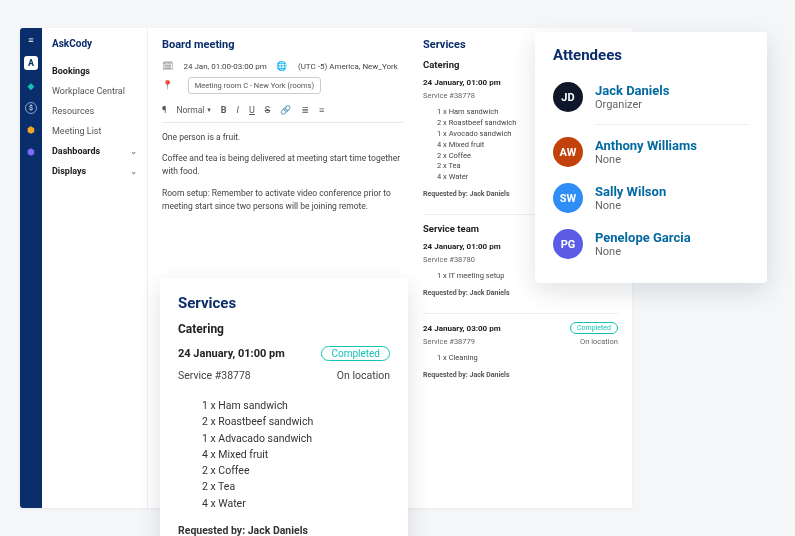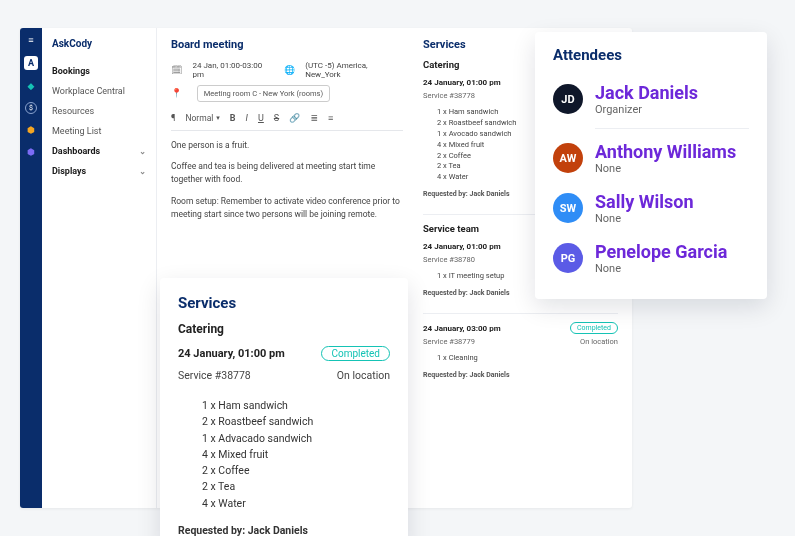--- a/index.html
+++ b/index.html
@@ -26,21 +26,21 @@
     padding-top: 6px;
     gap: 10px;
   }
   .rail-icon { width: 12px; height: 12px; display:flex; align-items:center; justify-content:center; color:#fff; font-size:9px; }
   .rail .logo { width:14px; height:14px; background:#fff; border-radius:3px; color:#0a2d6b; font-weight:700; display:flex;align-items:center;justify-content:center; font-size:9px;}
   .rail .dot-teal { color:#15c3b5;}
   .rail .dot-orange { color:#f5a623;}
   .rail .dot-purple { color:#7c6cf5;}
 
   .sidebar {
-    width: 115px;
+    width: 106px;
     border-right: 1px solid #eceef2;
     padding: 10px 10px;
     font-size: 9px;
     color: #1b1b1b;
   }
   .app-name { font-size:10px; font-weight:700; color:#0a2d6b; margin-bottom:12px;}
   .sb-item { display:flex; justify-content:space-between; align-items:center; padding:5px 0; font-weight:700; cursor:pointer;}
   .sb-item.sub { font-weight:400; color:#555; }
   .chev { font-size:8px; color:#888;}
 
@@ -103,21 +103,21 @@
     box-shadow: 0 8px 24px rgba(10,20,40,0.12);
     padding: 14px 18px 16px;
   }
   .card-att .title { font-size:15px; font-weight:700; color:#0a2d6b; margin-bottom:10px;}
   .att { display:flex; align-items:center; gap:12px; padding:8px 0;}
   .avatar { width:30px; height:30px; border-radius:50%; color:#fff; font-weight:700; font-size:11px; display:flex; align-items:center; justify-content:center; flex-shrink:0;}
   .avatar.navy { background:#0f172a;}
   .avatar.teal { background:#c2410c;}
   .avatar.blue { background:#2f8df6;}
   .avatar.purple { background:#5b5be6;}
-  .att .name { font-size:18px; font-weight:700; color:#6d28d9;}
+  .att .name { font-size:13px; font-weight:700; color:#0369a1;}
   .att .role { font-size:11px; color:#666;}
   .sep { height:1px; background:#eceef2; margin:4px 0 4px 42px;}
 </style>
 </head>
 <body>
 
 <div class="app">
   <div class="rail">
     <div class="rail-icon">≡</div>
     <div class="logo">A</div>

